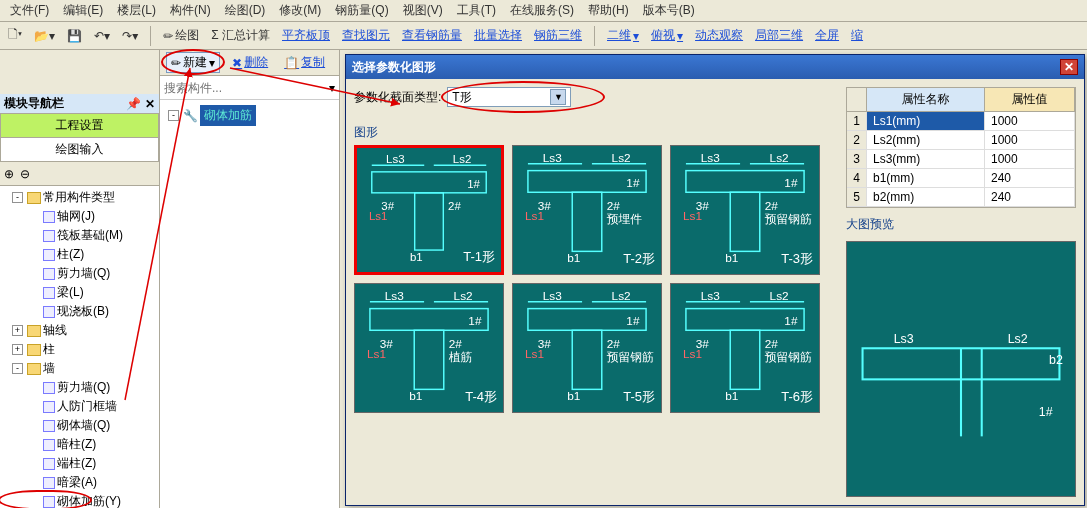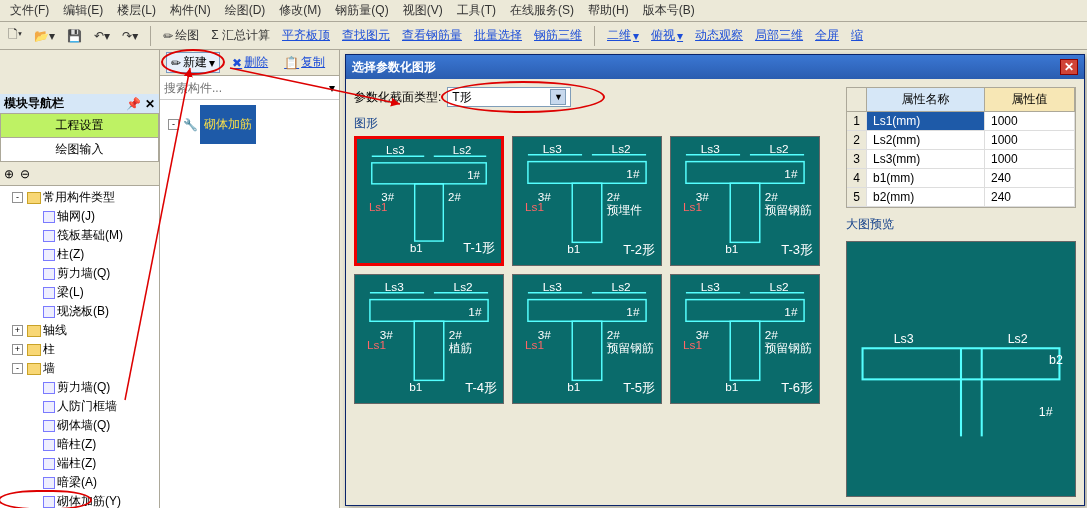--- a/index.html
+++ b/index.html
@@ -26,32 +26,32 @@
 .circled { position:relative; }
 .circled::after { content:""; position:absolute; left:-4px; top:-2px; width:90px; height:16px; border:2px solid #d00; border-radius:50%/60%; pointer-events:none; }
 .mid-panel { width:180px; background:#fff; border-right:1px solid #aca899; display:flex; flex-direction:column; }
 .mid-toolbar { height:26px; background:#ece9d8; border-bottom:1px solid #aca899; display:flex; align-items:center; gap:8px; padding:0 6px; }
 .new-btn { display:flex; align-items:center; gap:2px; padding:1px 4px; border:1px solid #7a9ac0; background:#e8f0fb; }
 .new-circled { position:relative; }
 .new-circled::after { content:""; position:absolute; left:-6px; top:-4px; width:60px; height:22px; border:2px solid #d00; border-radius:50%; pointer-events:none; }
 .search-row { height:24px; border-bottom:1px solid #ccc; display:flex; align-items:center; padding:0 4px; }
 .search-row input { flex:1; border:none; outline:none; color:#888; }
 .mid-tree { flex:1; background:#fff; padding:4px; }
-.mid-item { background:#1e5aa8; color:#fde047; padding:11px 4px; display:inline-block; }
+.mid-item { background:#1e5aa8; color:#5eead4; padding:2px 4px; display:inline-block; }
 .dialog { position:absolute; left:345px; top:54px; width:740px; height:452px; background:#ece9d8; border:1px solid #0a246a; box-shadow:2px 2px 6px rgba(0,0,0,.3); display:flex; flex-direction:column; }
 .dlg-title { height:24px; background:linear-gradient(#3b77d3,#2a5db0); color:#fff; display:flex; align-items:center; justify-content:space-between; padding:0 6px; font-weight:bold; }
 .dlg-close { width:18px; height:16px; background:#d04437; color:#fff; display:flex; align-items:center; justify-content:center; border:1px solid #800; }
 .dlg-body { flex:1; display:flex; padding:8px; gap:10px; overflow:hidden; }
 .dlg-left { flex:1; display:flex; flex-direction:column; }
 .type-row { display:flex; align-items:center; gap:6px; margin-bottom:8px; }
 .type-circled { position:relative; }
 .type-circled::after { content:""; position:absolute; left:-6px; top:-6px; width:160px; height:28px; border:2px solid #d00; border-radius:50%; pointer-events:none; }
 .type-select { width:124px; height:20px; border:1px solid #7f9db9; background:#fff; display:flex; align-items:center; justify-content:space-between; padding:0 4px; }
 .sel-arrow { width:16px; height:16px; background:#c7d8ed; border:1px solid #7f9db9; display:flex; align-items:center; justify-content:center; font-size:9px; }
-.shapes-label { color:#15428b; margin-bottom:4px; }
+.shapes-label { color:#15428b; margin-bottom:4px;margin-top:9px; }
 .shapes-grid { display:grid; grid-template-columns:repeat(3,150px); grid-auto-rows:130px; gap:8px; }
 .shape-cell { background:#0a6b6b; border:1px solid #666; position:relative; display:flex; align-items:center; justify-content:center; }
 .shape-cell.selected { border:3px solid #e00; }
 .shape-svg { width:100%; height:100%; }
 .shape-name { position:absolute; right:6px; bottom:6px; color:#fff; font-size:13px; }
 .dlg-right { width:230px; display:flex; flex-direction:column; gap:8px; }
 .prop-table { border:1px solid #aca899; background:#fff; }
 .prop-table .hdr { display:flex; }
 .prop-table .hdr div { padding:3px 6px; border-right:1px solid #aca899; border-bottom:1px solid #aca899; text-align:center; }
 .prop-table .hdr .h1 { width:20px; background:#ece9d8; }

